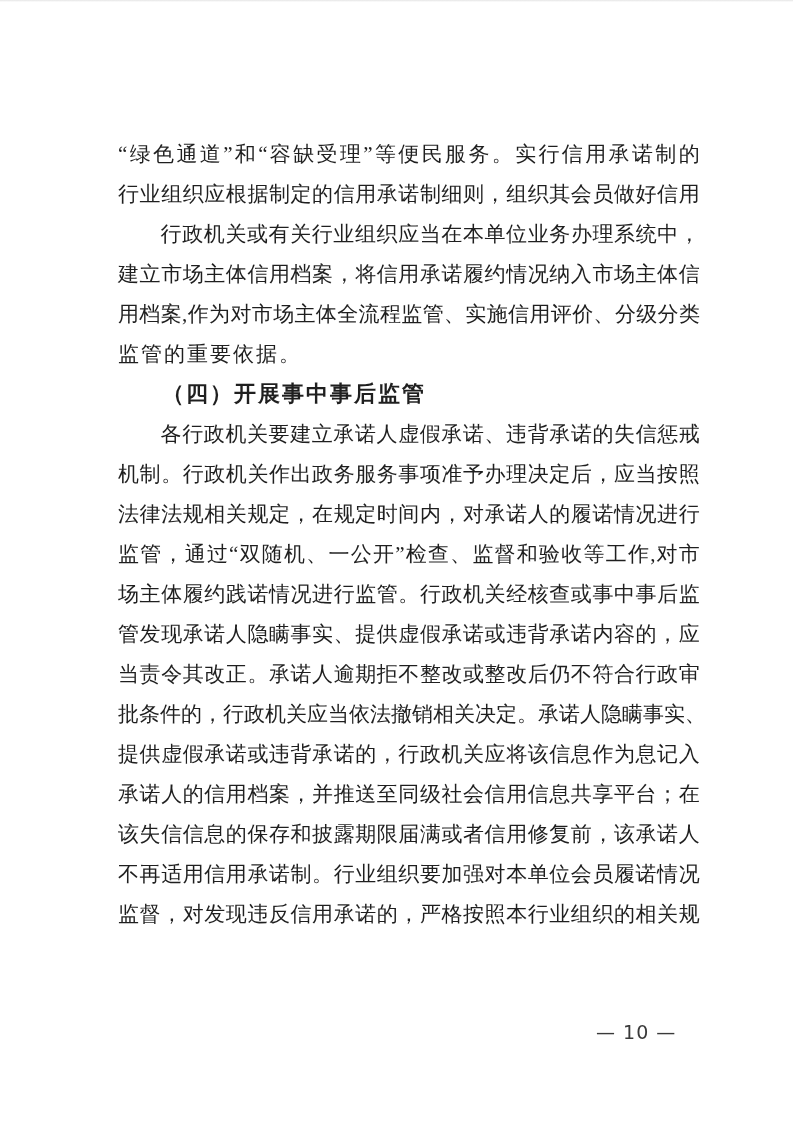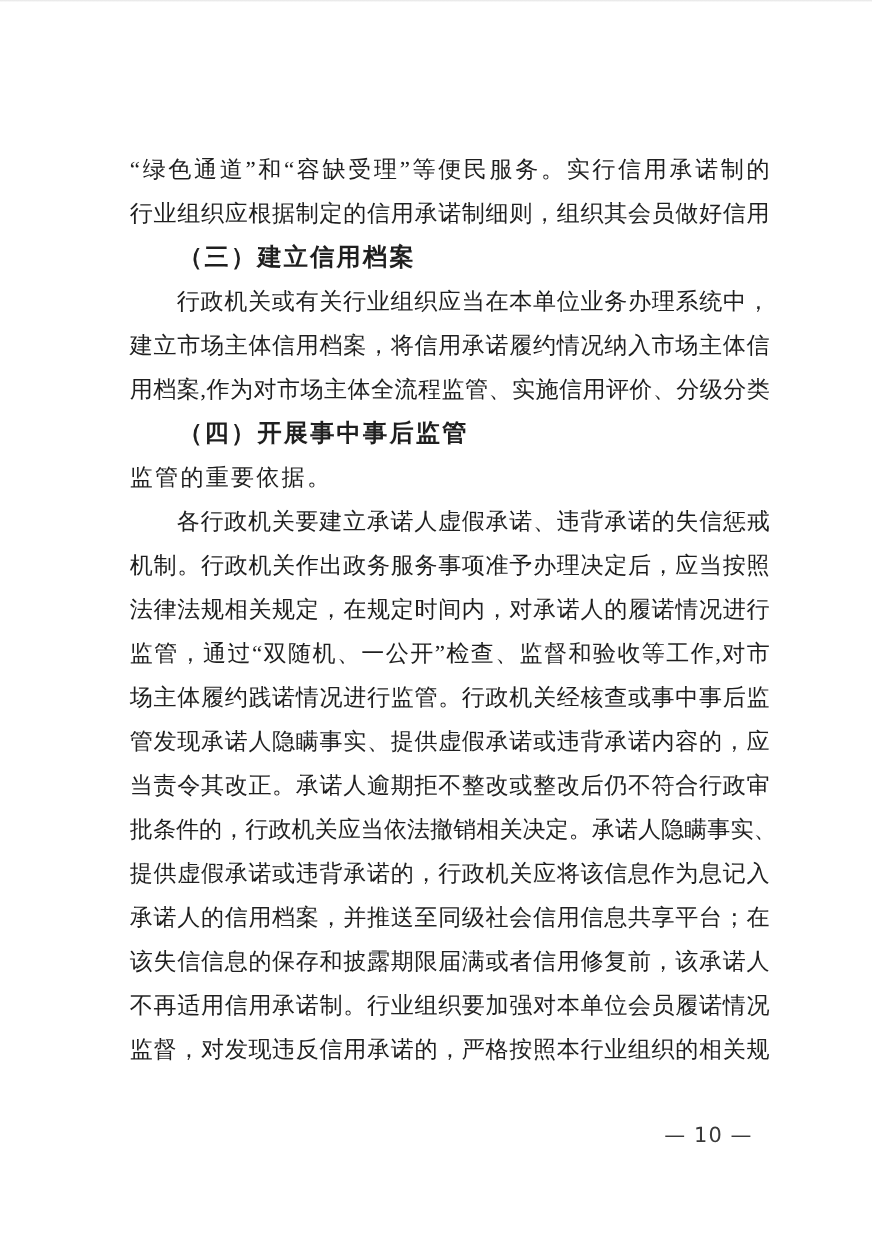--- a/index.html
+++ b/index.html
@@ -59,21 +59,20 @@
   .line.end{
     letter-spacing:2px;
   }
   .footer{
     position:absolute;
     top:1020px;
     left:596px;
     width:96px;
     height:24px;
     line-height:24px;
-    text-align:center;
     font-family:"DejaVu Sans","Liberation Sans",sans-serif;
     font-size:19px;
     letter-spacing:1px;
     color:var(--footer-color);
   }
 </style>
 </head>
 <body>
 
 <div class="page">
@@ -130,21 +129,20 @@
         <span>组</span>
         <span>织</span>
         <span>其</span>
         <span>会</span>
         <span>员</span>
         <span>做</span>
         <span>好</span>
         <span>信</span>
         <span>用</span>
       </div>
-      <div class="line heading">（三）建立信用档案</div>
       <div class="line fill-indent">
         <span class="indent"></span>
         <span>行</span>
         <span>政</span>
         <span>机</span>
         <span>关</span>
         <span>或</span>
         <span>有</span>
         <span>关</span>
         <span>行</span>
@@ -218,22 +216,22 @@
         <span>信</span>
         <span>用</span>
         <span>评</span>
         <span>价</span>
         <span>、</span>
         <span>分</span>
         <span>级</span>
         <span>分</span>
         <span>类</span>
       </div>
+      <div class="line end">监管的重要依据。</div>
       <div class="line heading">（四）开展事中事后监管</div>
-      <div class="line end">监管的重要依据。</div>
       <div class="line fill-indent">
         <span class="indent"></span>
         <span>各</span>
         <span>行</span>
         <span>政</span>
         <span>机</span>
         <span>关</span>
         <span>要</span>
         <span>建</span>
         <span>立</span>

